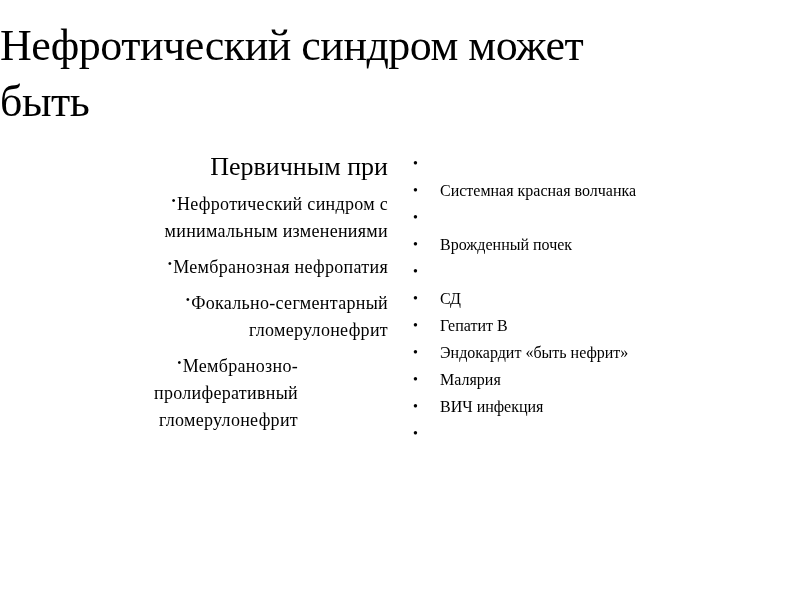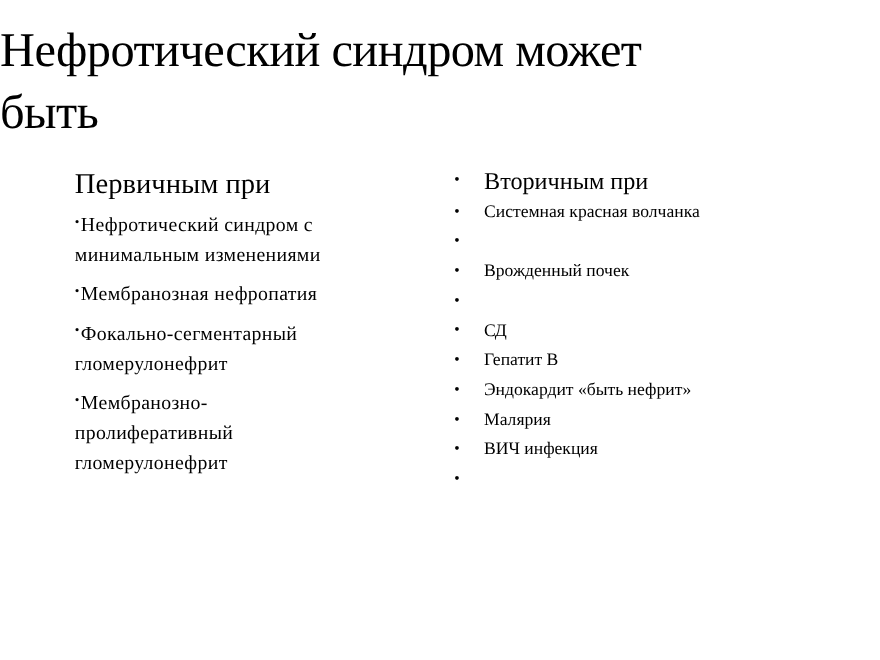--- a/index.html
+++ b/index.html
@@ -1,20 +1,20 @@
 <!DOCTYPE html>
 <html><head>
 <meta charset="utf-8">
 <style>
   html, body { margin:0; padding:0; }
   body { width:800px; height:600px; background:#ffffff; position:relative; overflow:hidden;
          font-family:"Liberation Serif", serif; color:#000; }
   .title { position:absolute; left:0; top:18px; width:800px; 
            font-size:44px; line-height:56px; letter-spacing:-0.5px; }
-  .left { position:absolute; left:68px; top:150px; width:320px; }
+  .left { position:absolute; left:68px; top:150px; width:320px;text-align:right; }
   .left .head { font-size:26px; line-height:34px; margin-bottom:4px; }
   .left .item { font-size:18px; line-height:27px; margin-bottom:6px; letter-spacing:0.3px; }
   .left .item .b { font-size:12px; vertical-align:5px; margin-right:1px; }
   .right { position:absolute; left:413px; top:150px; width:320px; }
   .right .row { display:flex; }
   .right .dot { width:27px; flex:none; font-size:14px; }
   .right .head { font-size:22px; line-height:30px; margin-bottom:2px; }
   .right .head .dot { line-height:28px; }
   .right .item { font-size:16px; line-height:22px; margin-bottom:5px; }
 </style>
@@ -30,21 +30,20 @@
   <div class="head">Первичным при</div>
   <div class="item"><span class="b">•</span><span>Нефротический синдром с минимальным изменениями</span></div>
   <div class="item"><span class="b">•</span><span>Мембранозная нефропатия</span></div>
   <div class="item"><span class="b">•</span><span>Фокально-сегментарный гломерулонефрит</span></div>
   <div class="item" style="width:230px"><span class="b">•</span><span>Мембранозно-пролиферативный гломерулонефрит</span></div>
 </div>
 
 <div class="right">
   <div class="row head">
       <span class="dot">•</span>
-      <span>Вторичным при</span>
     </div>
   <div class="row item">
       <span class="dot">•</span>
       <span>Системная красная волчанка</span>
     </div>
   <div class="row item">
       <span class="dot">•</span>
     </div>
   <div class="row item">
       <span class="dot">•</span>

